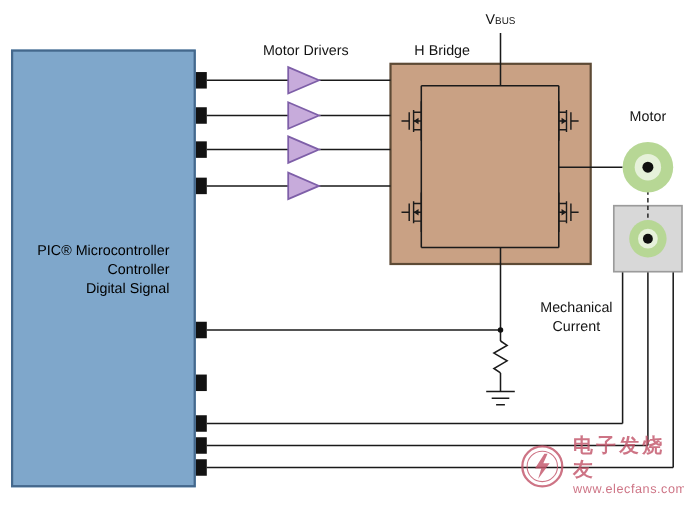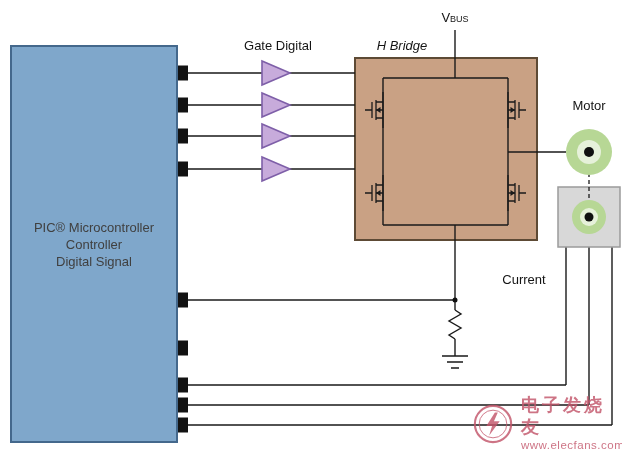--- a/index.html
+++ b/index.html
@@ -21,26 +21,26 @@
   .motor-inner{fill:var(--motor-inner);}
   .dot{fill:#101010;}
   .sensor{fill:var(--sensor-fill);stroke:var(--sensor-border);stroke-width:1.5;}
 
   
   .controller{
     position:absolute;left:10px;top:45px;width:168px;height:398px;box-sizing:border-box;
     background:var(--controller-fill);border:2px solid var(--controller-border);
     display:flex;align-items:center;justify-content:center;
   }
-  .controller-text{font-size:13px;line-height:17px;text-align:center;color:#404040;}
+  .controller-text{font-size:13px;line-height:17px;text-align:right;color:#000000;}
 
   
   .lbl{position:absolute;font-size:13px;line-height:16px;text-align:center;color:#141414;white-space:nowrap;}
   .lbl-gate{left:222px;top:38px;width:112px;}
-  .lbl-bridge{left:352px;top:38px;width:100px;font-style:italic;}
+  .lbl-bridge{left:352px;top:38px;width:100px;}
   .lbl-vbus{left:425px;top:10px;width:60px;}
   .lbl-vbus .sub{font-size:9px;}
   .lbl-motor{left:554px;top:98px;width:70px;}
   .lbl-current{left:316px;top:279px;width:140px;}
   .lbl-mech{left:468px;top:271px;width:112px;line-height:17px;}
 
   
   .watermark{
     position:absolute;left:472px;top:394px;display:flex;align-items:center;gap:7px;
     color:var(--watermark);opacity:.82;
@@ -136,27 +136,28 @@
   </svg>
 
   <div class="controller">
     <div class="controller-text">
       <div>PIC® Microcontroller</div>
       <div>Controller</div>
       <div>Digital Signal</div>
     </div>
   </div>
 
-  <div class="lbl lbl-gate">Gate Digital</div>
+  <div class="lbl lbl-gate">Motor Drivers</div>
   <div class="lbl lbl-bridge">H Bridge</div>
   <div class="lbl lbl-vbus">
     <span>V</span><span class="sub">BUS</span>
   </div>
   <div class="lbl lbl-motor">Motor</div>
   <div class="lbl lbl-mech">
+    <div>Mechanical</div>
     <div>Current</div>
   </div>
 
   <div class="watermark">
     <svg class="wm-logo" width="42" height="42" viewBox="0 0 44 44">
       <circle cx="22" cy="22" r="19" stroke-width="2.2"></circle>
       <circle cx="22" cy="22" r="14.5" stroke-width="1"></circle>
       <path d="M24,10 L15,24 H21 L18,34 L29,19 H23 L27,10 Z"></path>
     </svg>
     <div class="wm-text">

